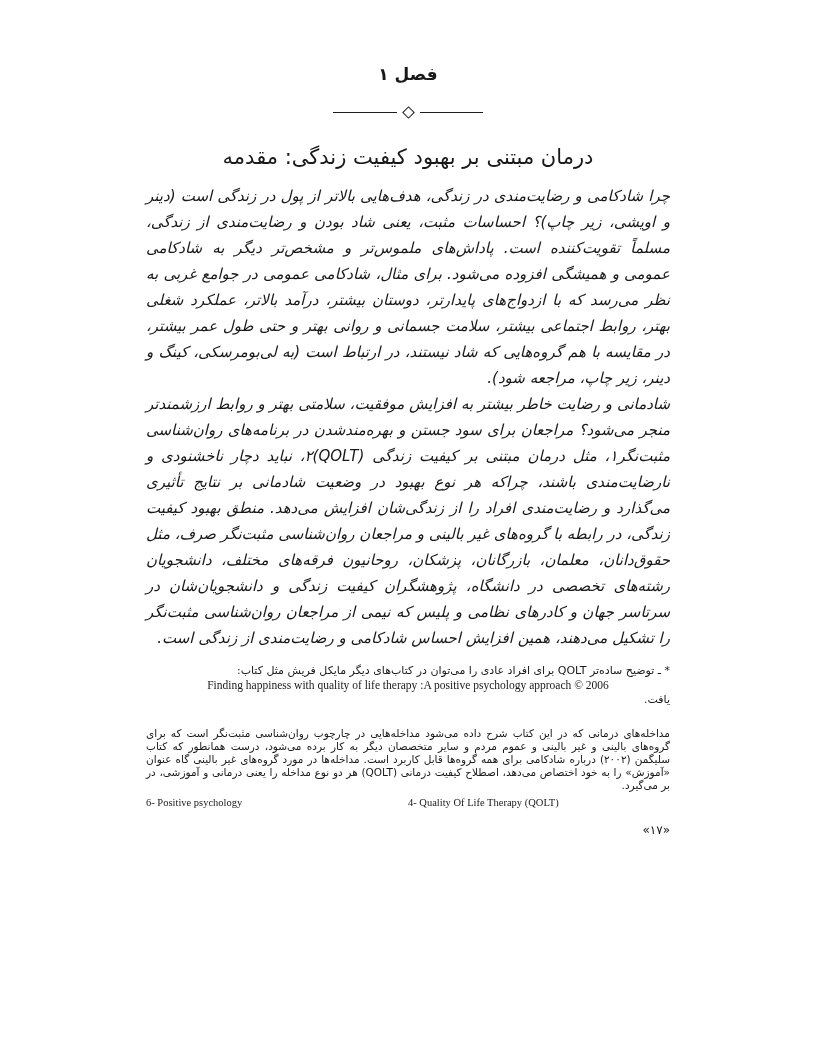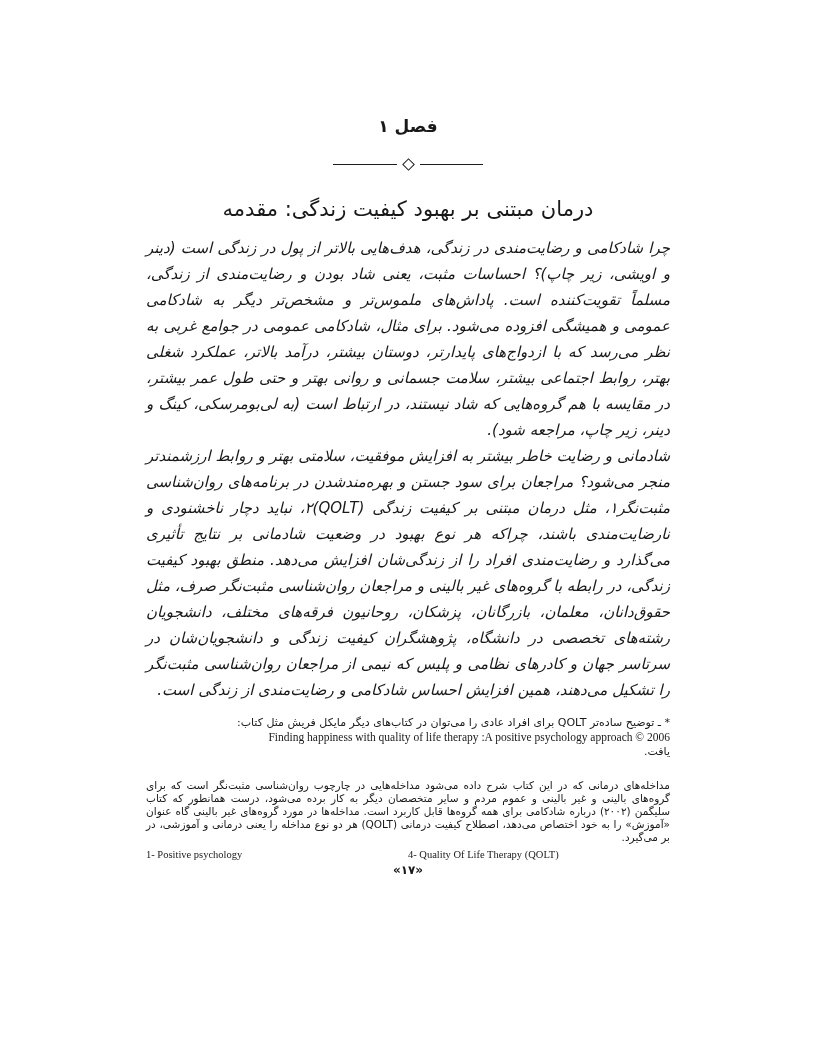--- a/index.html
+++ b/index.html
@@ -8,21 +8,21 @@
     width: 816px;
     height: 1055px;
     position: relative;
     overflow: hidden;
     font-family: "DejaVu Sans", sans-serif;
     color: #191919;
   }
   .page {
     width: 524px;
     margin: 0 auto;
-    padding-top: 116px;
+    padding-top: 64px;
   }
   .chapter-label {
     text-align: center;
     font-weight: bold;
     font-size: 17px;
     letter-spacing: 1px;
   }
   .divider {
     width: 150px;
     margin: 24px auto 0 auto;
@@ -71,21 +71,21 @@
     margin-top: 12px;
   }
   .fn-star {
     direction: rtl;
     text-align: justify;
     font-size: 11px;
     line-height: 15px;
   }
   .fn-english {
     direction: ltr;
-    text-align: right;
+    text-align: center;
     font-family: "Liberation Serif", serif;
     font-size: 11.5px;
     line-height: 15px;
   }
   .fn-cont {
     direction: rtl;
     font-size: 11px;
     line-height: 14px;
   }
   .fn-para {
@@ -98,23 +98,22 @@
   .fn-refs {
     margin-top: 4px;
     direction: ltr;
     display: flex;
     font-family: "Liberation Serif", serif;
     font-size: 10.5px;
     line-height: 13px;
   }
   .fn-refs span { flex: 1; text-align: left; }
   .page-number {
-    margin-top: 2px;
-    text-align: center;
-    font-weight: bold;
+    margin-top: 14px;
+    font-weight: normal;
     font-size: 12px;
     direction: rtl;
   }
 </style>
 </head>
 <body>
 
 <div class="page">
 
   <div class="chapter-label">فصل ۱</div>
@@ -132,20 +131,20 @@
     <p>چرا شادکامی و رضایت‌مندی در زندگی، هدف‌هایی بالاتر از پول در زندگی است (دینر و اویشی، زیر چاپ)؟ احساسات مثبت، یعنی شاد بودن و رضایت‌مندی از زندگی، مسلماً تقویت‌کننده است. پاداش‌های ملموس‌تر و مشخص‌تر دیگر به شادکامی عمومی و همیشگی افزوده می‌شود. برای مثال، شادکامی عمومی در جوامع غربی به نظر می‌رسد که با ازدواج‌های پایدارتر، دوستان بیشتر، درآمد بالاتر، عملکرد شغلی بهتر، روابط اجتماعی بیشتر، سلامت جسمانی و روانی بهتر و حتی طول عمر بیشتر، در مقایسه با هم گروه‌هایی که شاد نیستند، در ارتباط است (به لی‌بومرسکی، کینگ و دینر، زیر چاپ، مراجعه شود).</p>
     <p>شادمانی و رضایت خاطر بیشتر به افزایش موفقیت، سلامتی بهتر و روابط ارزشمندتر منجر می‌شود؟ مراجعان برای سود جستن و بهره‌مندشدن در برنامه‌های روان‌شناسی مثبت‌نگر۱، مثل درمان مبتنی بر کیفیت زندگی (QOLT)۲، نباید دچار ناخشنودی و نارضایت‌مندی باشند، چراکه هر نوع بهبود در وضعیت شادمانی بر نتایج تأثیری می‌گذارد و رضایت‌مندی افراد را از زندگی‌شان افزایش می‌دهد. منطق بهبود کیفیت زندگی، در رابطه با گروه‌های غیر بالینی و مراجعان روان‌شناسی مثبت‌نگر صرف، مثل حقوق‌دانان، معلمان، بازرگانان، پزشکان، روحانیون فرقه‌های مختلف، دانشجویان رشته‌های تخصصی در دانشگاه، پژوهشگران کیفیت زندگی و دانشجویان‌شان در سرتاسر جهان و کادرهای نظامی و پلیس که نیمی از مراجعان روان‌شناسی مثبت‌نگر را تشکیل می‌دهند، همین افزایش احساس شادکامی و رضایت‌مندی از زندگی است.</p>
   </div>
 
   <div class="footnotes">
     <div class="fn-star">* ـ توضیح ساده‌تر QOLT برای افراد عادی را می‌توان در کتاب‌های دیگر مایکل فریش مثل کتاب:</div>
     <div class="fn-english">Finding happiness with quality of life therapy :A positive psychology approach © 2006</div>
     <div class="fn-cont">یافت.</div>
     <p class="fn-para">مداخله‌های درمانی که در این کتاب شرح داده می‌شود مداخله‌هایی در چارچوب روان‌شناسی مثبت‌نگر است که برای گروه‌های بالینی و غیر بالینی و عموم مردم و سایر متخصصان دیگر به کار برده می‌شود، درست همانطور که کتاب سلیگمن (۲۰۰۲) درباره شادکامی برای همه گروه‌ها قابل کاربرد است. مداخله‌ها در مورد گروه‌های غیر بالینی گاه عنوان «آموزش» را به خود اختصاص می‌دهد، اصطلاح کیفیت درمانی (QOLT) هر دو نوع مداخله را یعنی درمانی و آموزشی، در بر می‌گیرد.</p>
     <div class="fn-refs">
-      <span>1- Positive  psychology</span>
+      <span>6- Positive  psychology</span>
       <span>4- Quality Of Life Therapy (QOLT)</span>
     </div>
   </div>
 
   <div class="page-number">«۱۷»</div>
 
 </div>
 
 </body></html>

